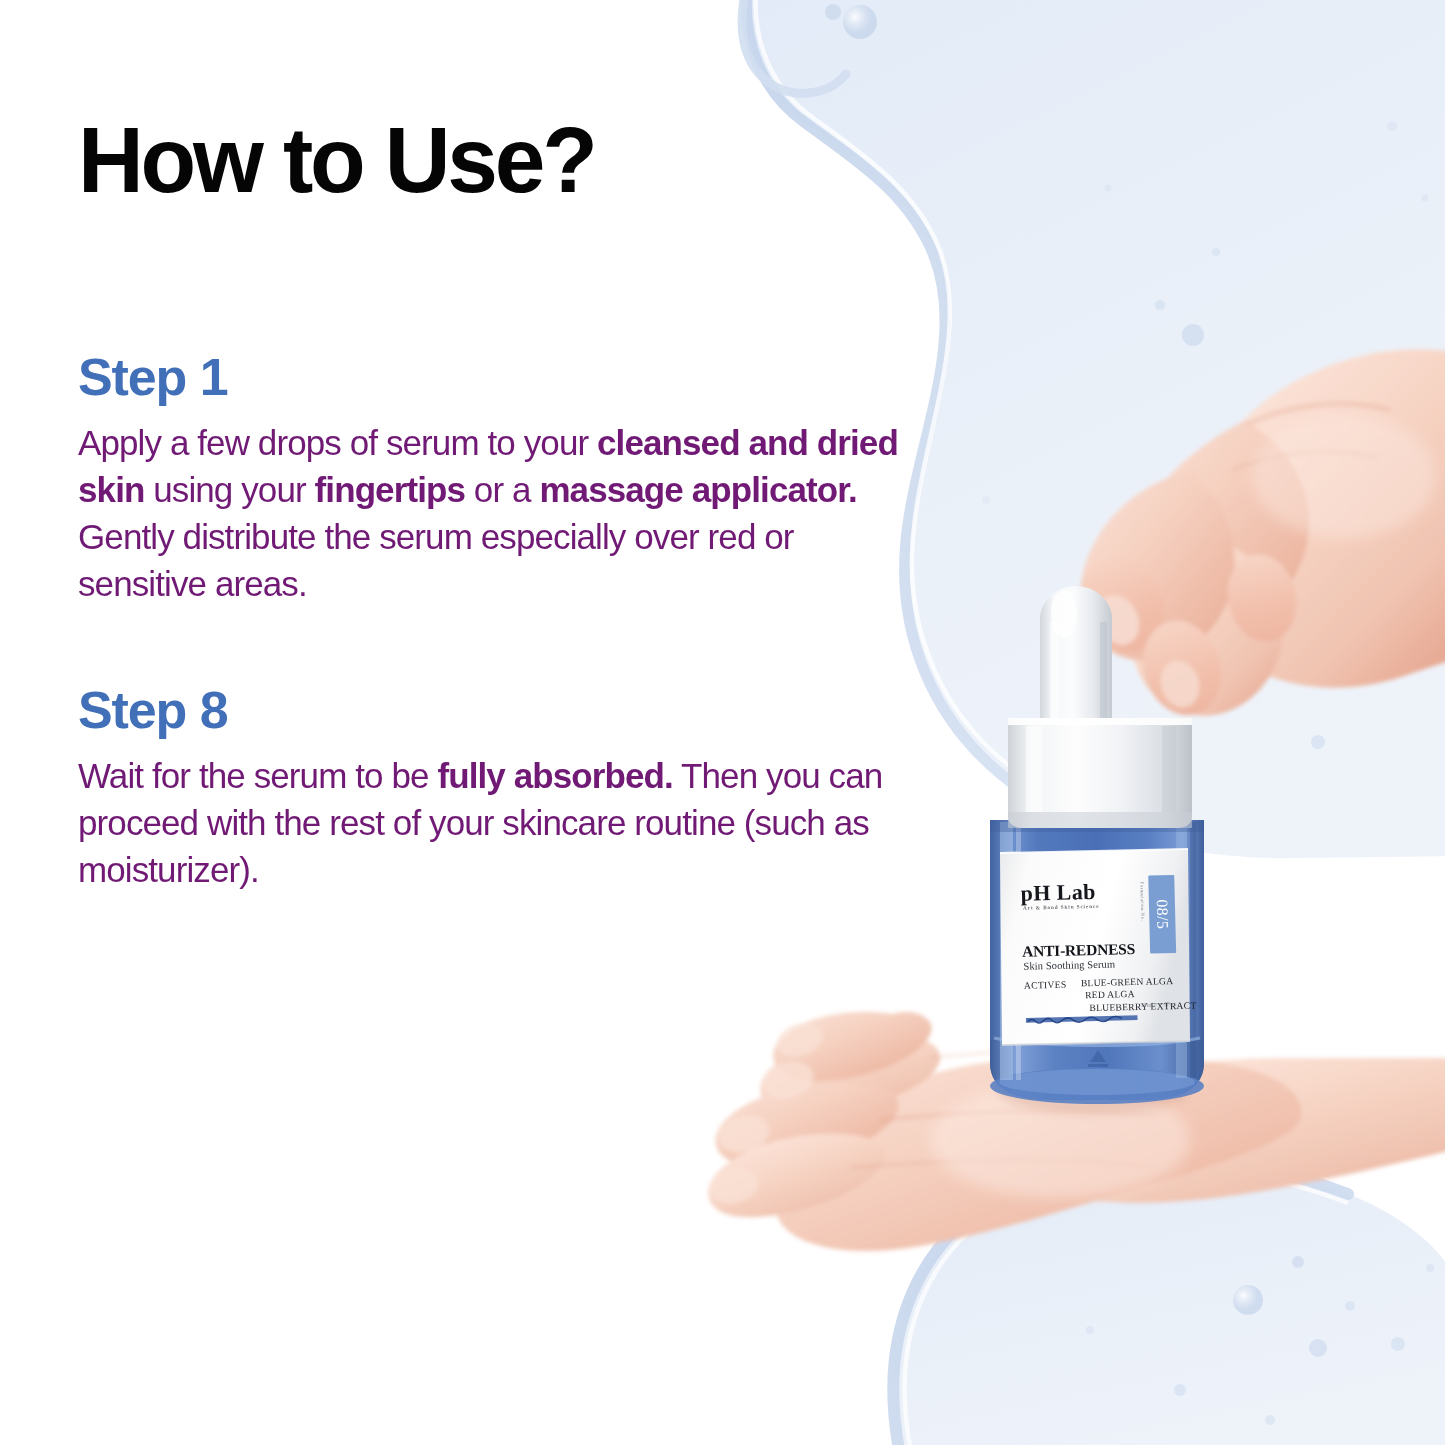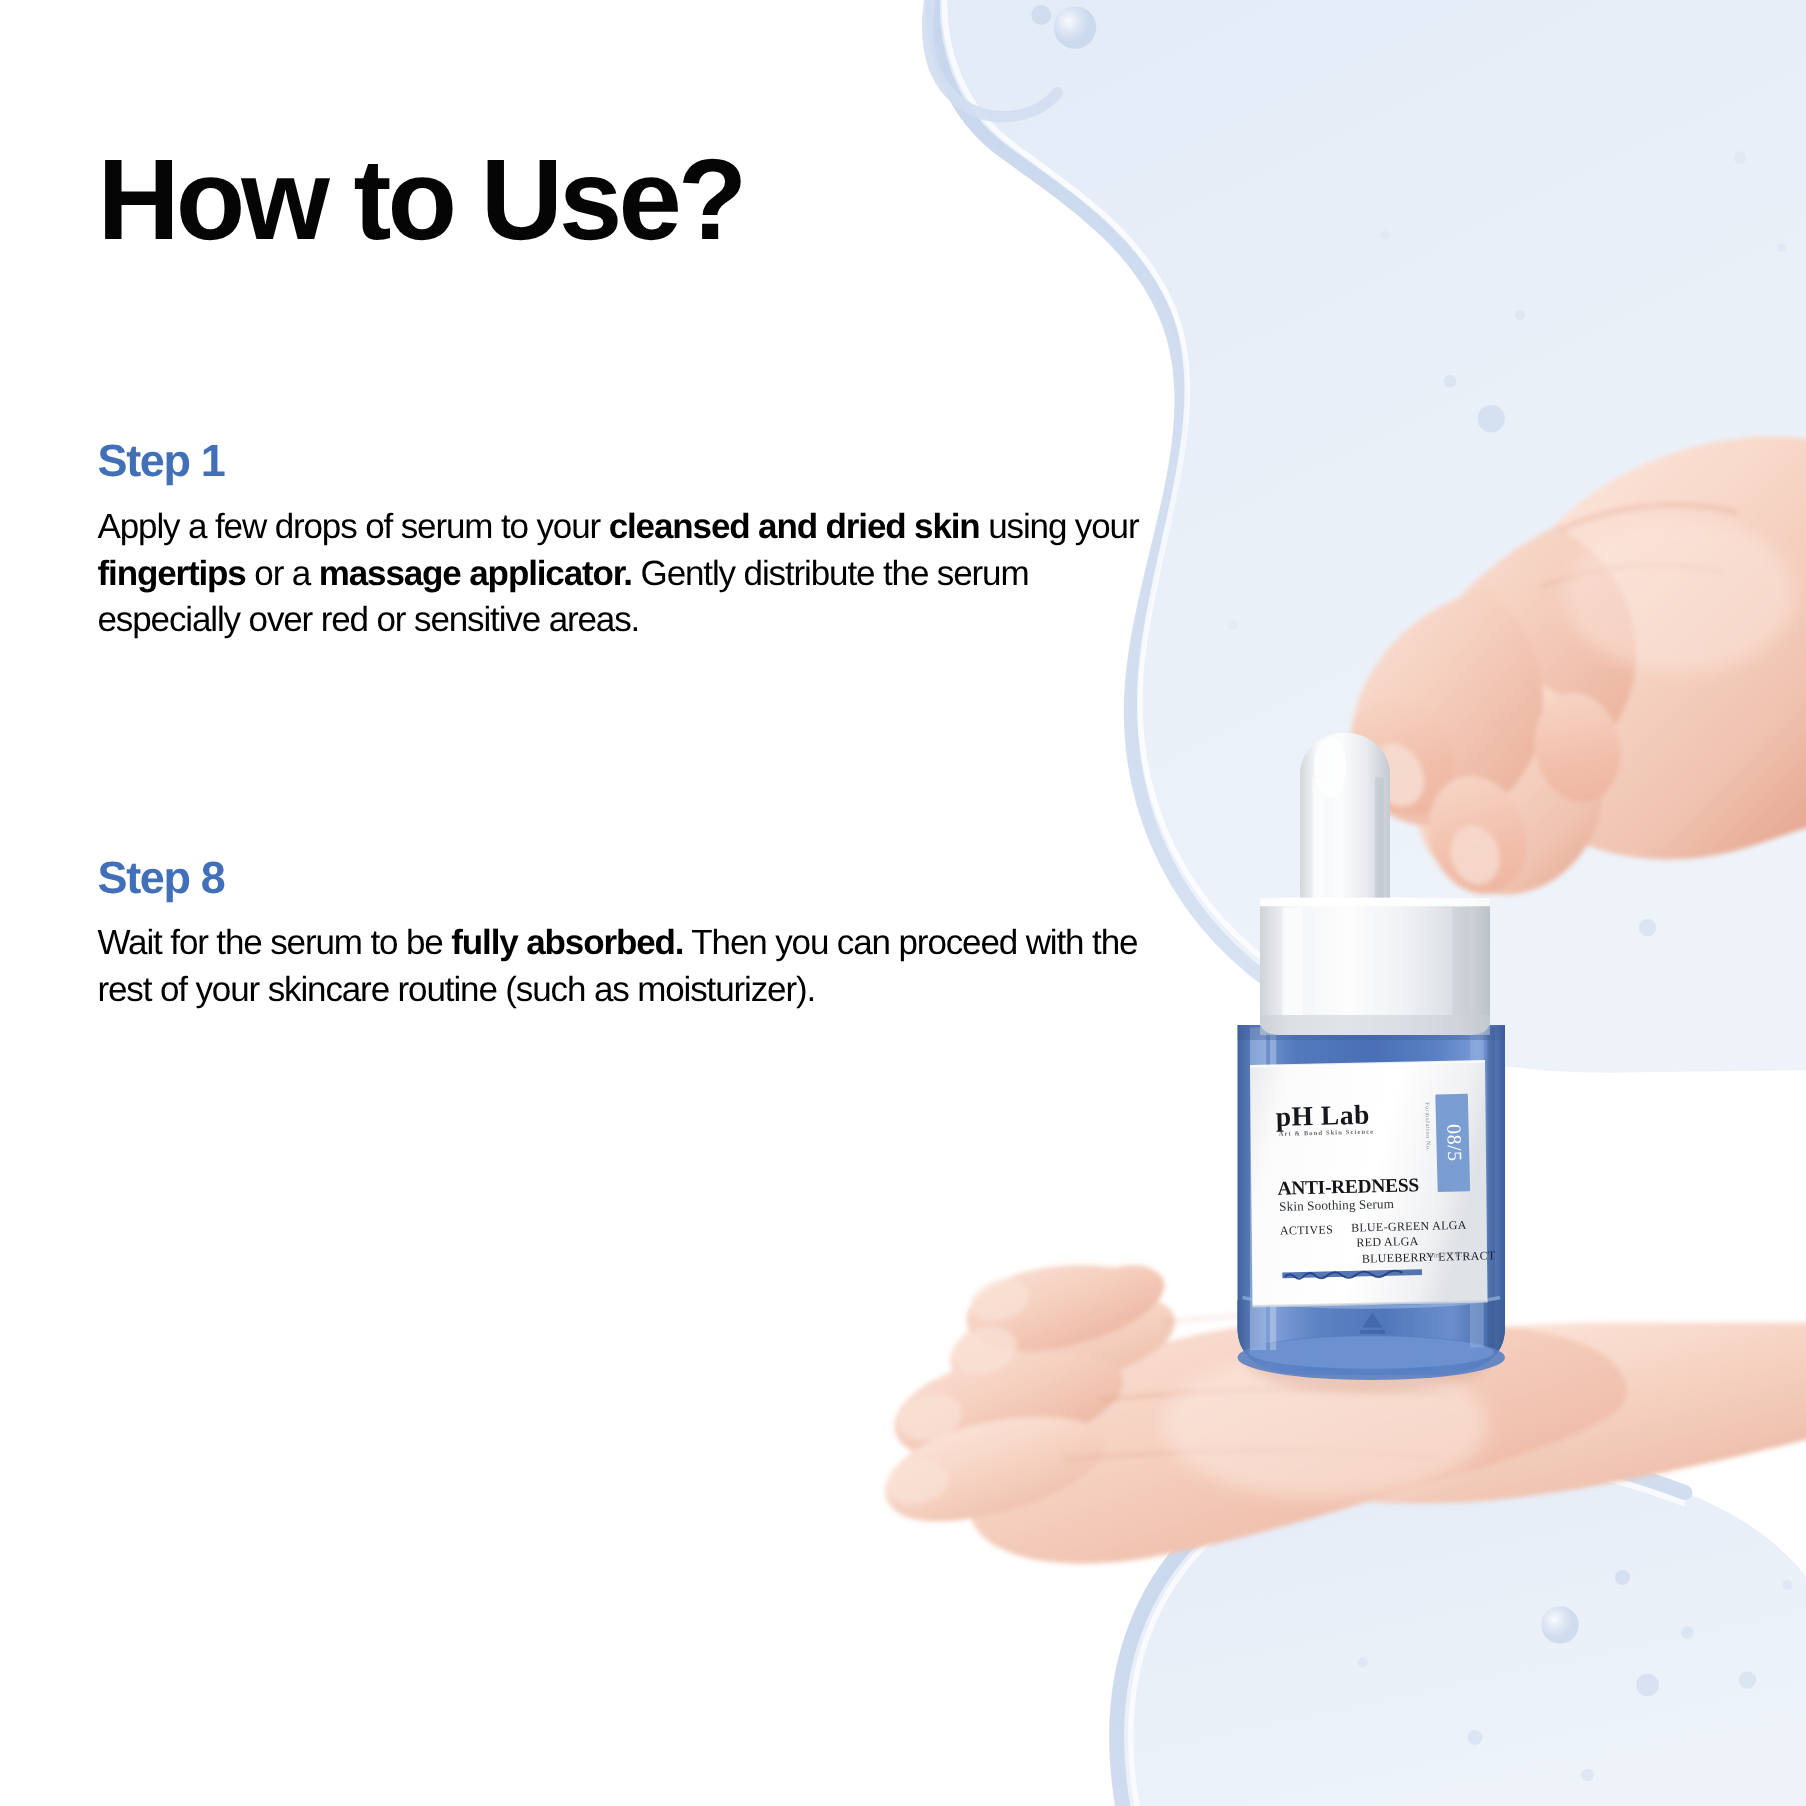--- a/index.html
+++ b/index.html
@@ -18,25 +18,25 @@
     letter-spacing:-3.2px;color:#050505;white-space:nowrap;
     font-family:"Liberation Sans","DejaVu Sans",sans-serif;
     transform:scaleX(0.99);transform-origin:left top;
   }
 
   .step-block{position:absolute;left:78px;width:850px;}
   #step1{top:350px;}
   #step2{top:683px;}
 
   .step-title{
-    font-size:36px;font-weight:700;color:#4270b8;
+    font-size:52px;font-weight:700;color:#4270b8;
     letter-spacing:-1.1px;line-height:1.05;margin:0 0 14px 0;
   }
   .step-body{
-    font-size:28px;line-height:1.35;color:#000000;
+    font-size:35px;line-height:1.35;color:#701a75;
     letter-spacing:-0.9px;margin:0;font-weight:400;
   }
   .step-body b{font-weight:700;letter-spacing:-0.9px;}
 
   
   .product-layer{position:absolute;left:0;top:0;width:1445px;height:1445px;pointer-events:none;}
   .product-svg{position:absolute;top:0;left:0;width:1445px;height:1445px;}
 
   
   .label-wrap{

